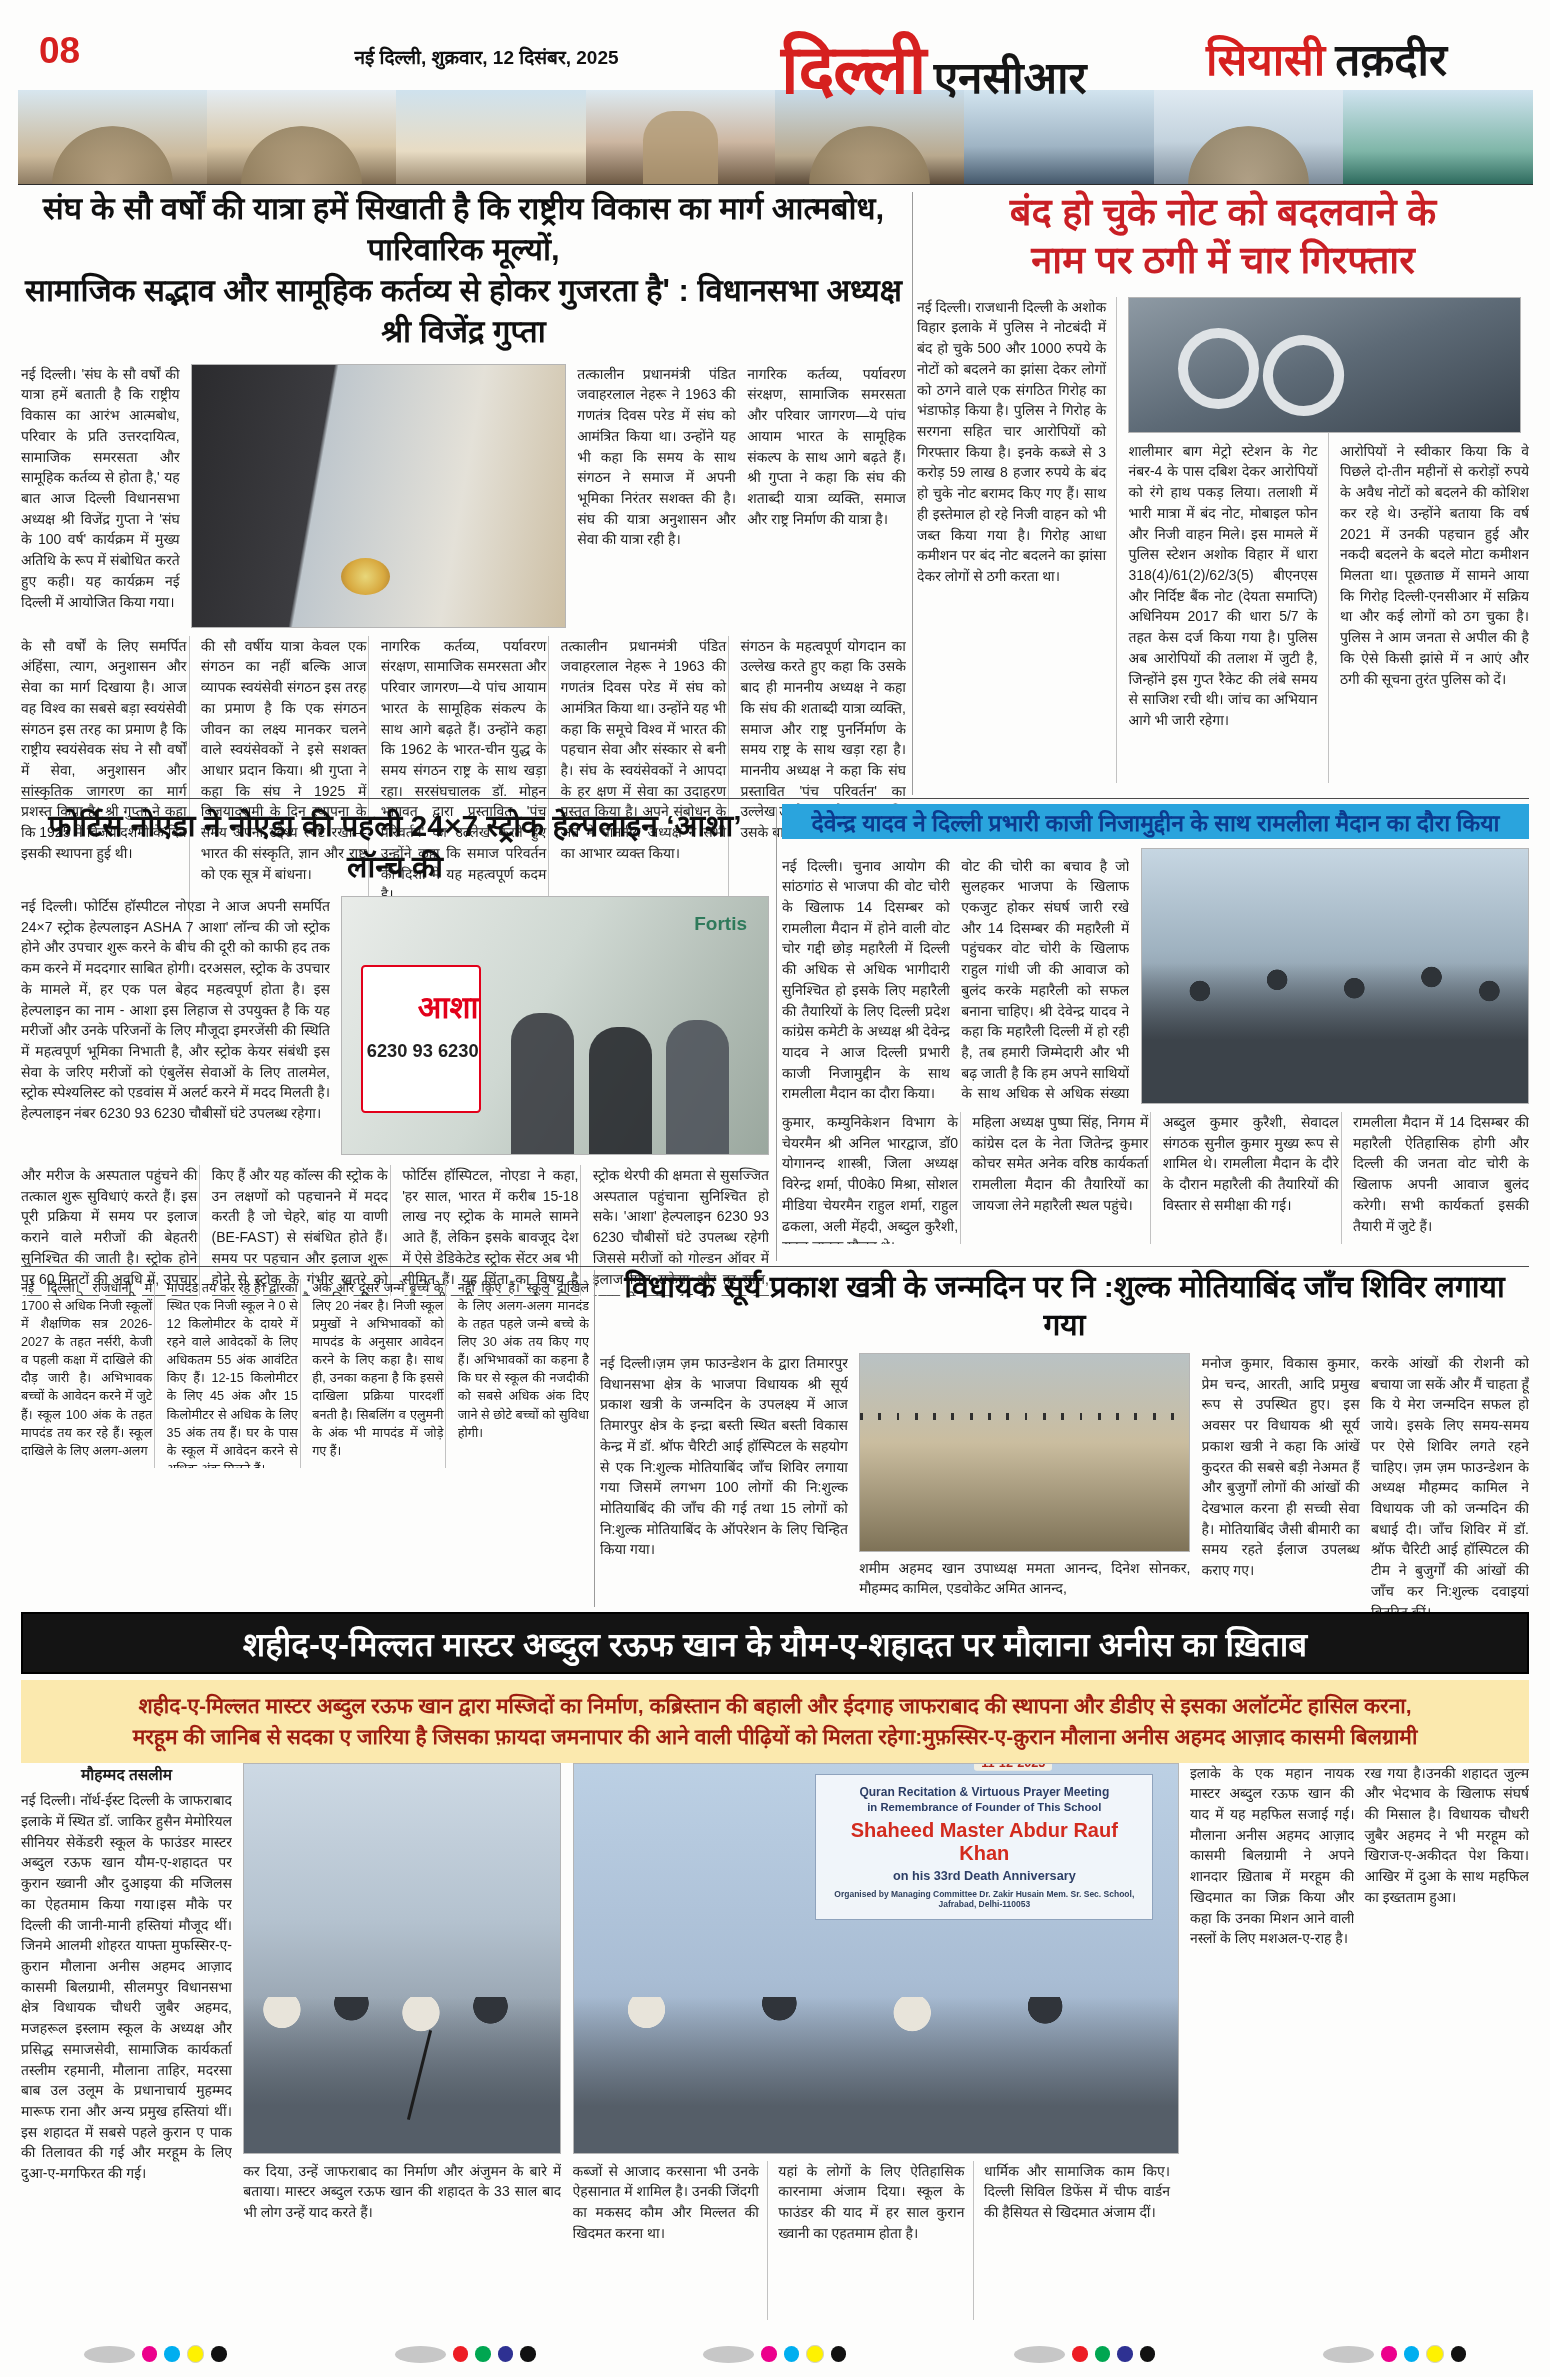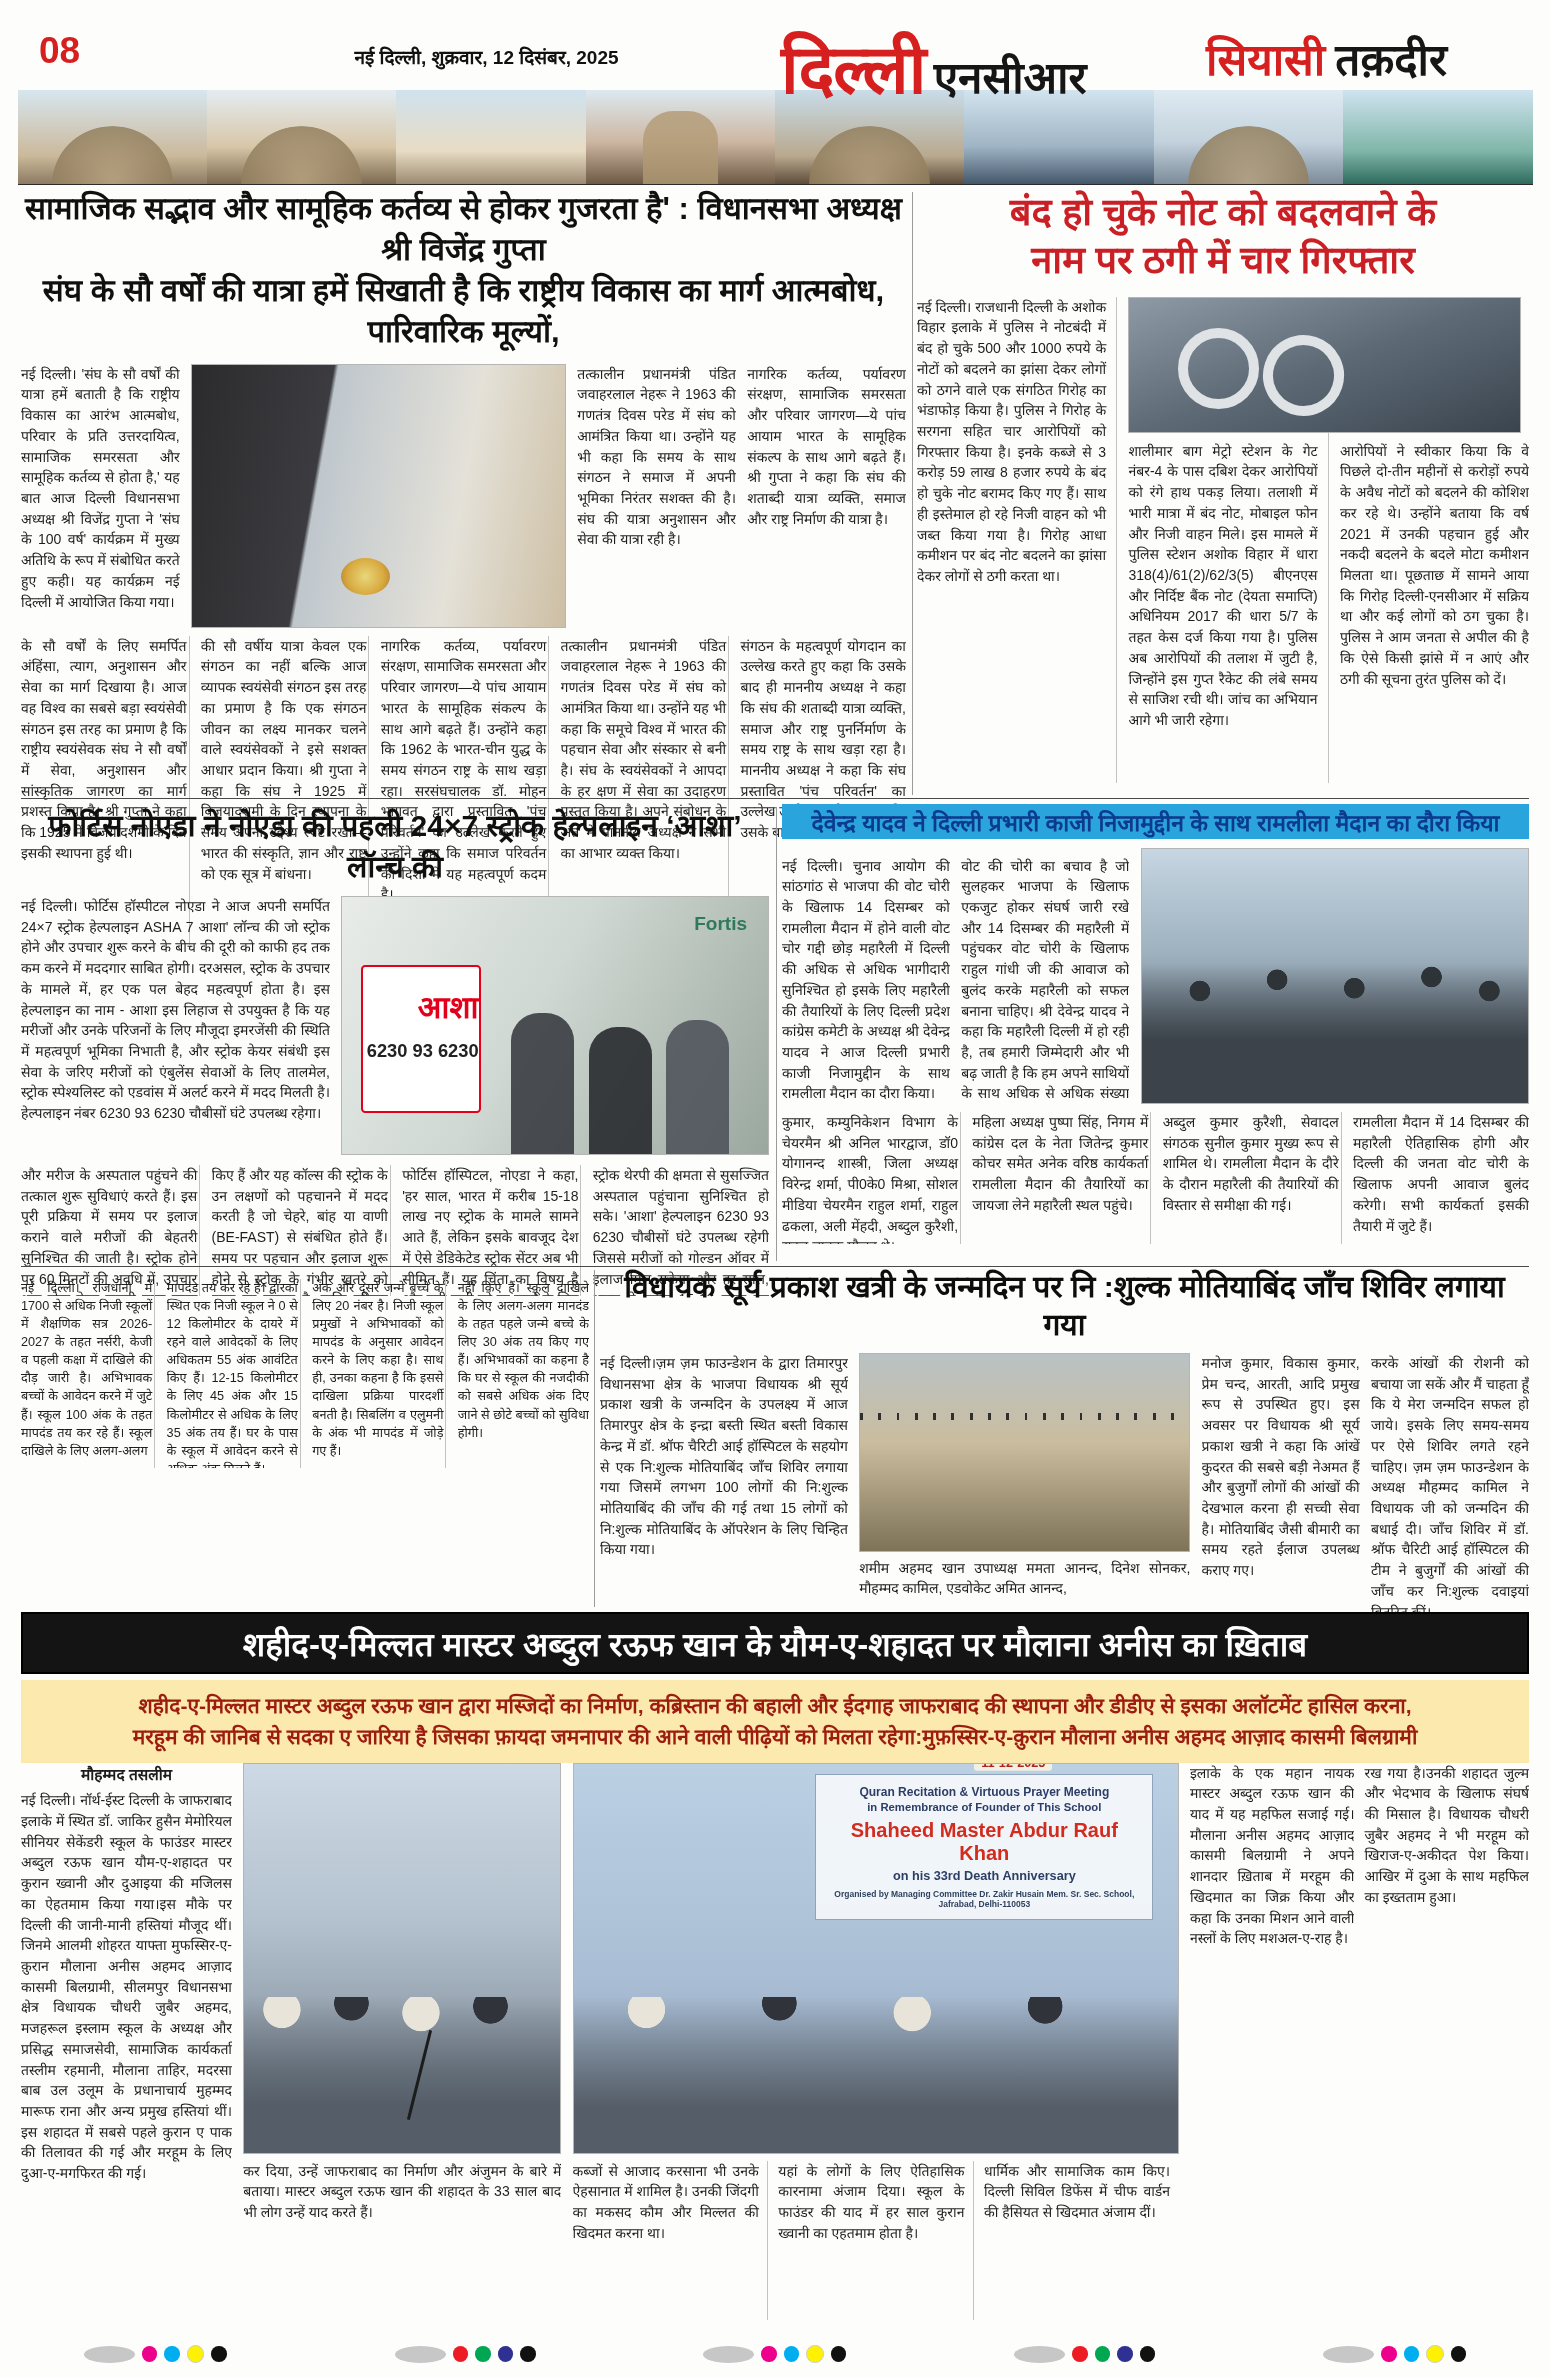--- a/index.html
+++ b/index.html
@@ -181,22 +181,22 @@
       </div>
     <div class="tile t6"></div>
     <div class="tile t7">
         <div class="dome"></div>
       </div>
     <div class="tile t8"></div>
   </div>
 
   <section class="sec-sangh">
     <div class="sangh-hl">
+      <div>संघ के सौ वर्षों की यात्रा हमें सिखाती है कि राष्ट्रीय विकास का मार्ग आत्मबोध, पारिवारिक मूल्यों,</div>
       <div>सामाजिक सद्भाव और सामूहिक कर्तव्य से होकर गुजरता है' : विधानसभा अध्यक्ष श्री विजेंद्र गुप्ता</div>
-      <div>संघ के सौ वर्षों की यात्रा हमें सिखाती है कि राष्ट्रीय विकास का मार्ग आत्मबोध, पारिवारिक मूल्यों,</div>
     </div>
     <div class="sangh-rowA">
       <div class="col side">नई दिल्ली। 'संघ के सौ वर्षों की यात्रा हमें बताती है कि राष्ट्रीय विकास का आरंभ आत्मबोध, परिवार के प्रति उत्तरदायित्व, सामाजिक समरसता और सामूहिक कर्तव्य से होता है,' यह बात आज दिल्ली विधानसभा अध्यक्ष श्री विजेंद्र गुप्ता ने 'संघ के 100 वर्ष' कार्यक्रम में मुख्य अतिथि के रूप में संबोधित करते हुए कही। यह कार्यक्रम नई दिल्ली में आयोजित किया गया।</div>
       <div class="photo sangh-photo">
           <div class="stage-flower"></div>
         </div>
       <div class="col side">तत्कालीन प्रधानमंत्री पंडित जवाहरलाल नेहरू ने 1963 की गणतंत्र दिवस परेड में संघ को आमंत्रित किया था। उन्होंने यह भी कहा कि समय के साथ संगठन ने समाज में अपनी भूमिका निरंतर सशक्त की है। संघ की यात्रा अनुशासन और सेवा की यात्रा रही है।</div>
       <div class="col side">नागरिक कर्तव्य, पर्यावरण संरक्षण, सामाजिक समरसता और परिवार जागरण—ये पांच आयाम भारत के सामूहिक संकल्प के साथ आगे बढ़ते हैं। श्री गुप्ता ने कहा कि संघ की शताब्दी यात्रा व्यक्ति, समाज और राष्ट्र निर्माण की यात्रा है।</div>
     </div>
     <div class="cols sangh-rowB">

